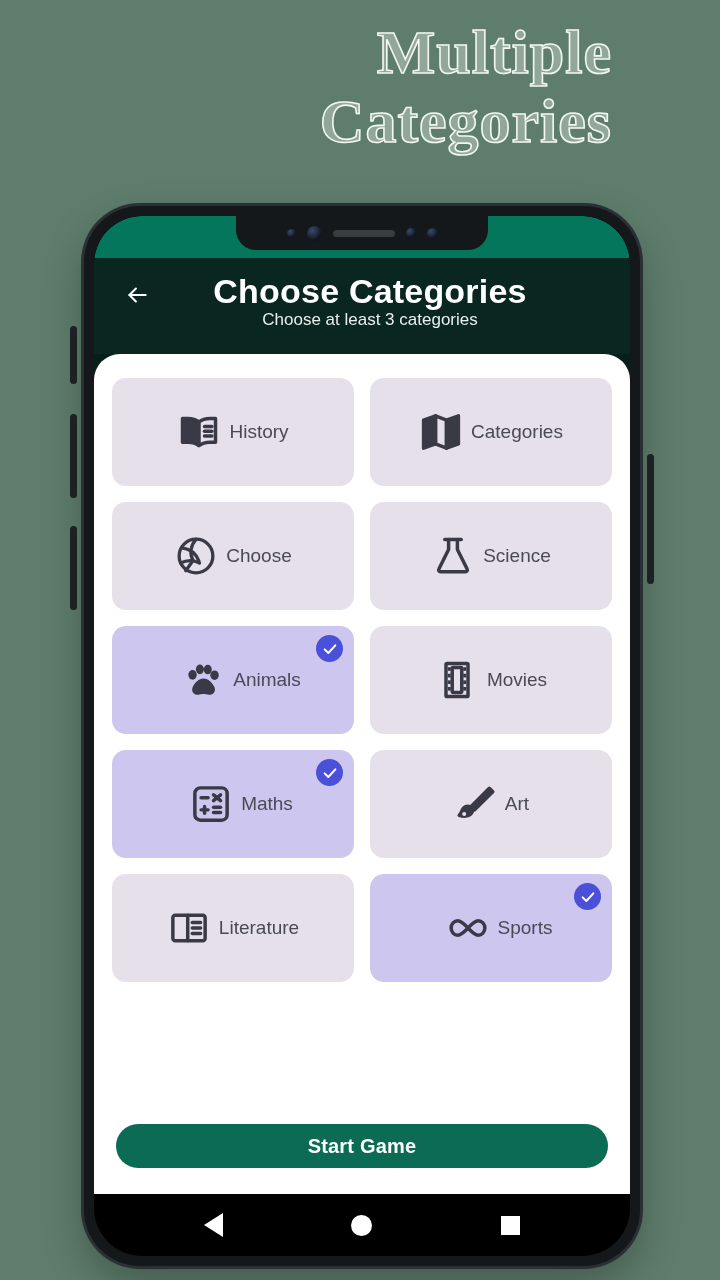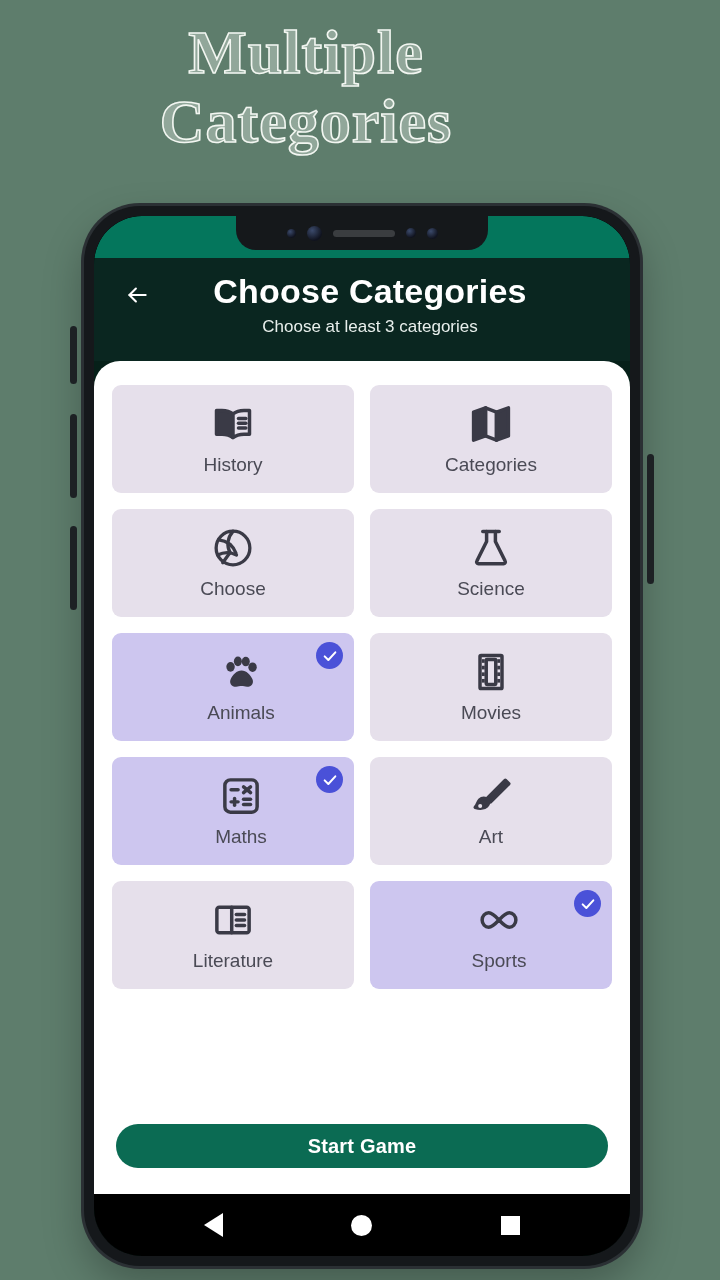--- a/index.html
+++ b/index.html
@@ -7,21 +7,21 @@
   body {
     background:#5E7D6C;
     font-family:"Liberation Sans", sans-serif;
     position:relative;
     overflow:hidden;
   }
 
   
   #headline {
     position:absolute; top:18px; left:0; width:612px;
-    text-align:center;
+    text-align:right;
     font-family:"Liberation Serif", serif;
     font-weight:700;
     font-size:62px;
     line-height:1.12;
     letter-spacing:1px;
     color:transparent;
     -webkit-text-stroke:1.6px #F2F6F1;
     text-shadow:0 0 1px rgba(242,246,241,.35);
   }
   #headline .l { display:block; }
@@ -96,21 +96,20 @@
     font-size:34px;
     font-weight:700;
     letter-spacing:.2px;
     line-height:1.12;
   }
   #appbar-sub {
     text-align:center;
     color:#E8EFEC;
     font-size:17px;
     font-weight:400;
-    margin-top:7px;
   }
 
   
   #sheet {
     flex:1 1 auto;
     background:#FFFFFF;
     border-top-left-radius:26px; border-top-right-radius:26px;
     display:flex; flex-direction:column;
     min-height:0;
     position:relative;
@@ -119,23 +118,23 @@
     padding:24px 18px 0 18px;
     display:grid;
     grid-template-columns:1fr 1fr;
     gap:16px 16px;
     align-content:start;
     flex:0 0 auto;
   }
   .cat-card {
     position:relative;
     background:#E6E0EB;
-    border-radius:9px;
+    border-radius:14px;
     height:108px;
-    display:flex; flex-direction:column;
+    display:flex; flex-direction:row;
     align-items:center; justify-content:center;
     gap:8px;
     cursor:pointer;
   }
   .cat-card.selected { background:#CDC6EF;padding-left:16px; }
   .cat-icon { width:44px; height:44px; display:block; color:#3A3A46; }
   .cat-icon svg { width:100%; height:100%; display:block; }
   .cat-label {
     font-size:19px;
     color:#4A4A55;

